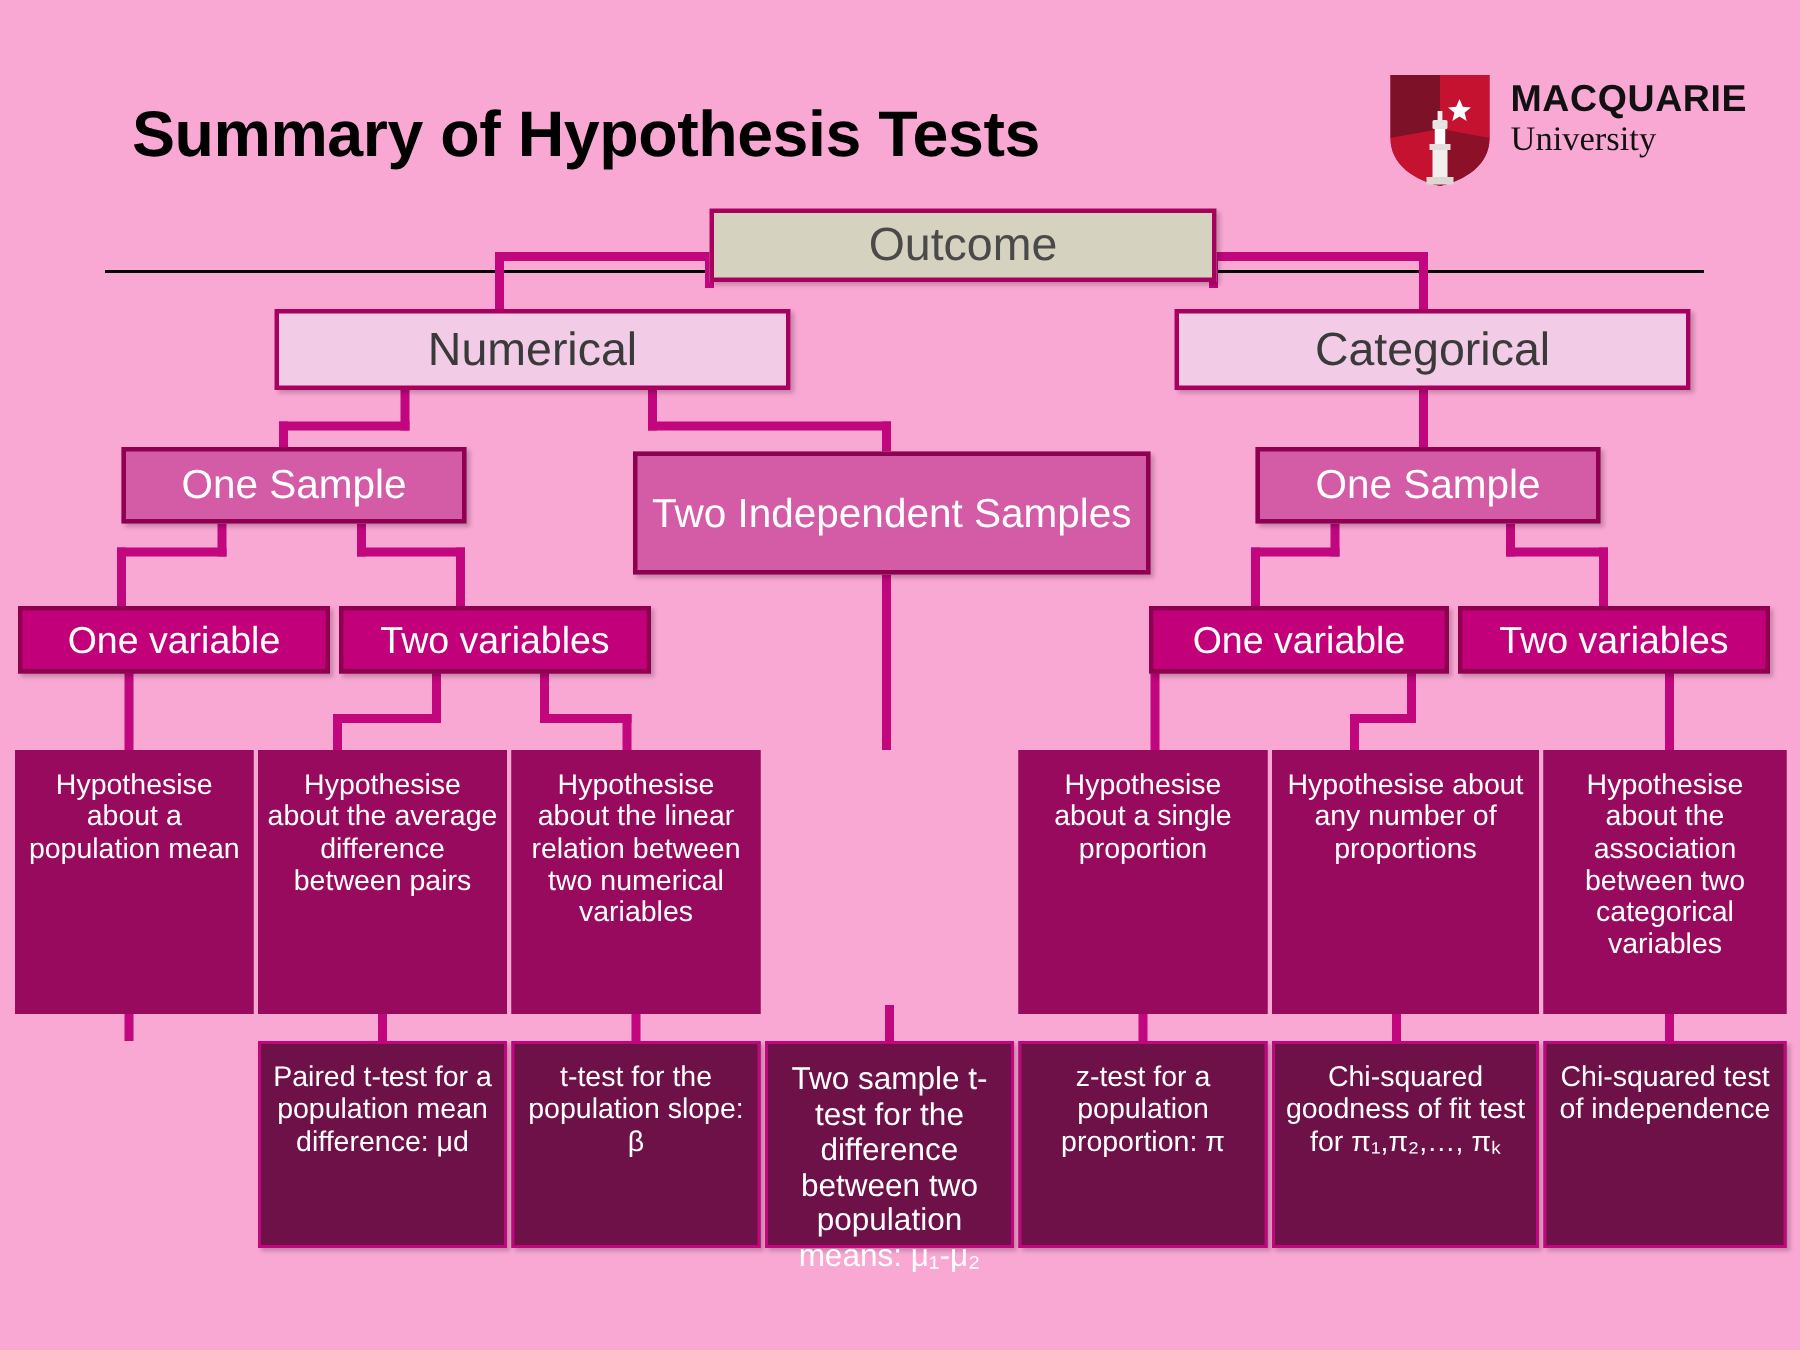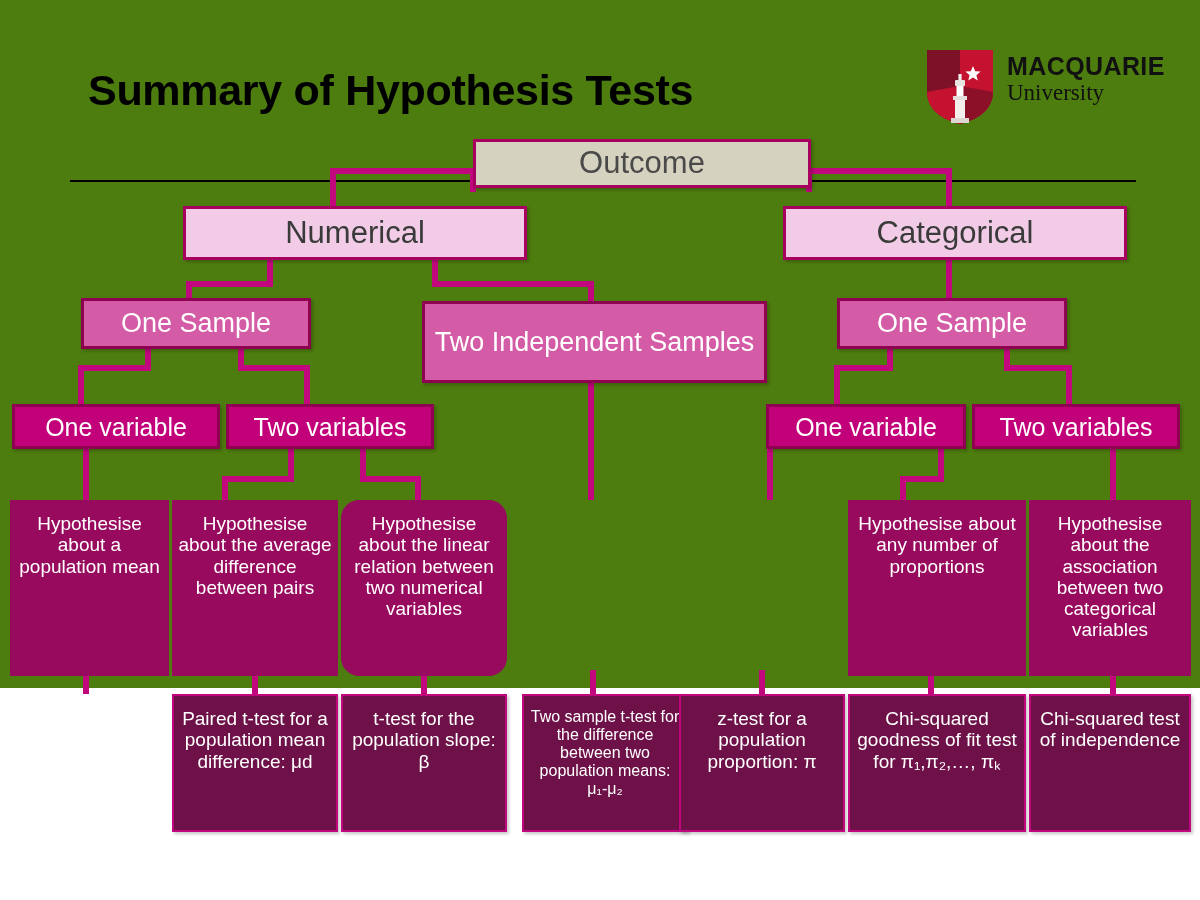--- a/index.html
+++ b/index.html
@@ -10,22 +10,22 @@
   }
   body {
     width: 1200px;
     height: 900px;
     font-family: "Liberation Sans", sans-serif;
     overflow: hidden;
   }
   #stage {
     position: relative;
     width: 1200px;
-    height: 688px;
-    background: #4d7c0f;
+    height: 900px;
+    background: #f9a8d4;
   }
 
   
   .title {
     position: absolute;
     left: 88px;
     top: 66px;
     font-size: 43px;
     font-weight: bold;
     color: #000000;
@@ -135,21 +135,21 @@
   }
   .lvl-test {
     background: #6d1148;
     border: 2px solid #c2067e;
     color: #ffffff;
     font-size: 19px;
     align-items: flex-start;
     padding-top: 12px;
     box-shadow: 2px 2px 3px rgba(0,0,0,0.22);
   }
-  .lvl-test.compact { font-size: 16px; margin-left: 12px; }
+  .lvl-test.compact { font-size: 21px; }
 </style>
 </head>
 <body>
 
 <div id="stage">
 
   <div class="title">Summary of Hypothesis Tests</div>
 
   <div class="logo">
     <svg class="logo-shield" viewBox="0 0 70 78">
@@ -271,22 +271,25 @@
   <div class="node lvl-var" style="left:972px; top:404px; width:208px; height:45px;">
     <span>Two variables</span>
   </div>
 
   <div class="node lvl-hyp" style="left:10px; top:500px; width:159px; height:176px;">
     <span>Hypothesise about a population mean</span>
   </div>
   <div class="node lvl-hyp" style="left:172px; top:500px; width:166px; height:176px;">
     <span>Hypothesise about the average difference between pairs</span>
   </div>
-  <div class="node lvl-hyp" style="left:341px; top:500px; width:166px; height:176px;border-radius:18px;">
+  <div class="node lvl-hyp" style="left:341px; top:500px; width:166px; height:176px;">
     <span>Hypothesise about the linear relation between two numerical variables</span>
+  </div>
+  <div class="node lvl-hyp" style="left:679px; top:500px; width:166px; height:176px;">
+    <span>Hypothesise about a single proportion</span>
   </div>
   <div class="node lvl-hyp" style="left:848px; top:500px; width:178px; height:176px;">
     <span>Hypothesise about any number of proportions</span>
   </div>
   <div class="node lvl-hyp" style="left:1029px; top:500px; width:162px; height:176px;">
     <span>Hypothesise about the association between two categorical variables</span>
   </div>
 
   <div class="node lvl-test" style="left:172px; top:694px; width:166px; height:138px;">
     <span>Paired t-test for a population mean difference: μd</span>

